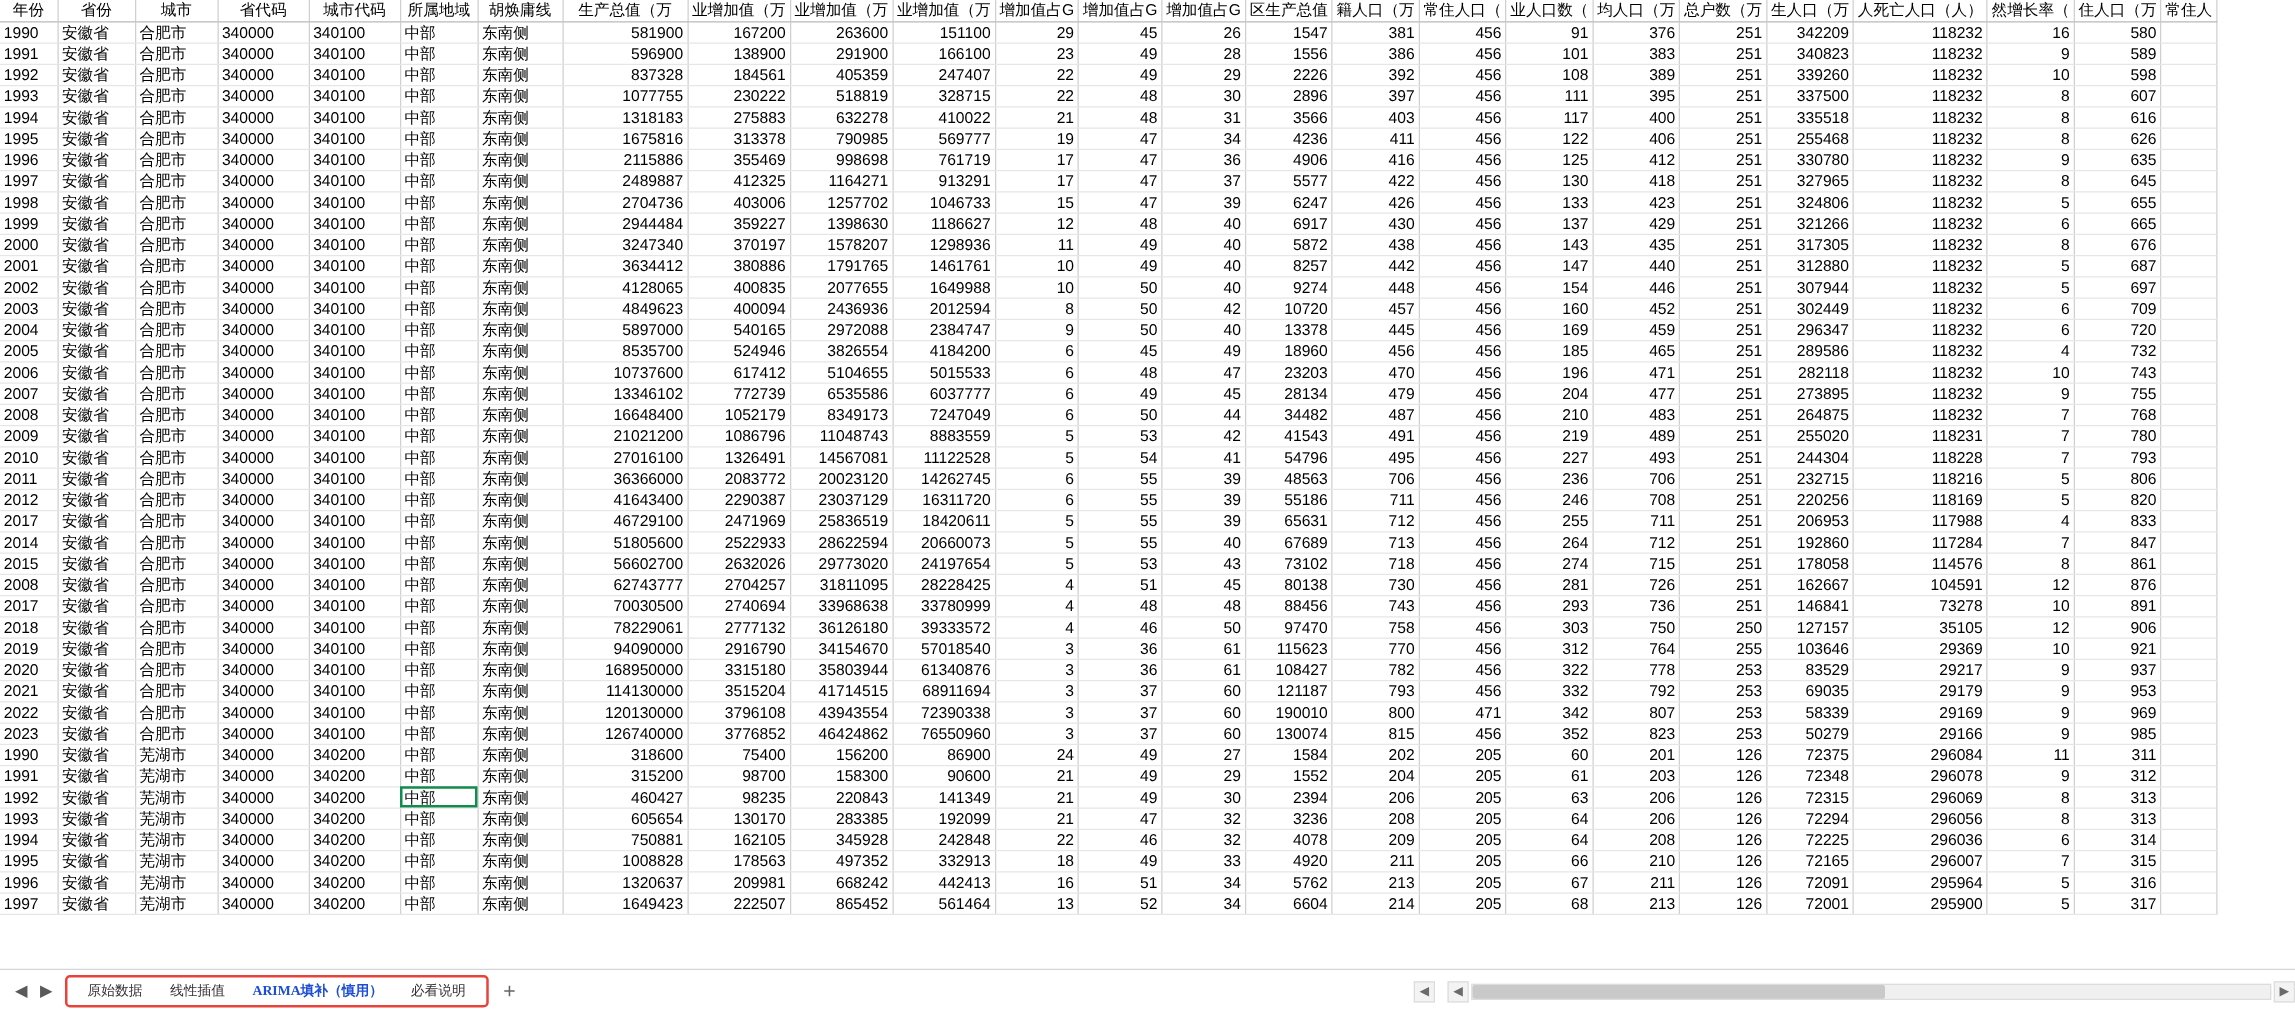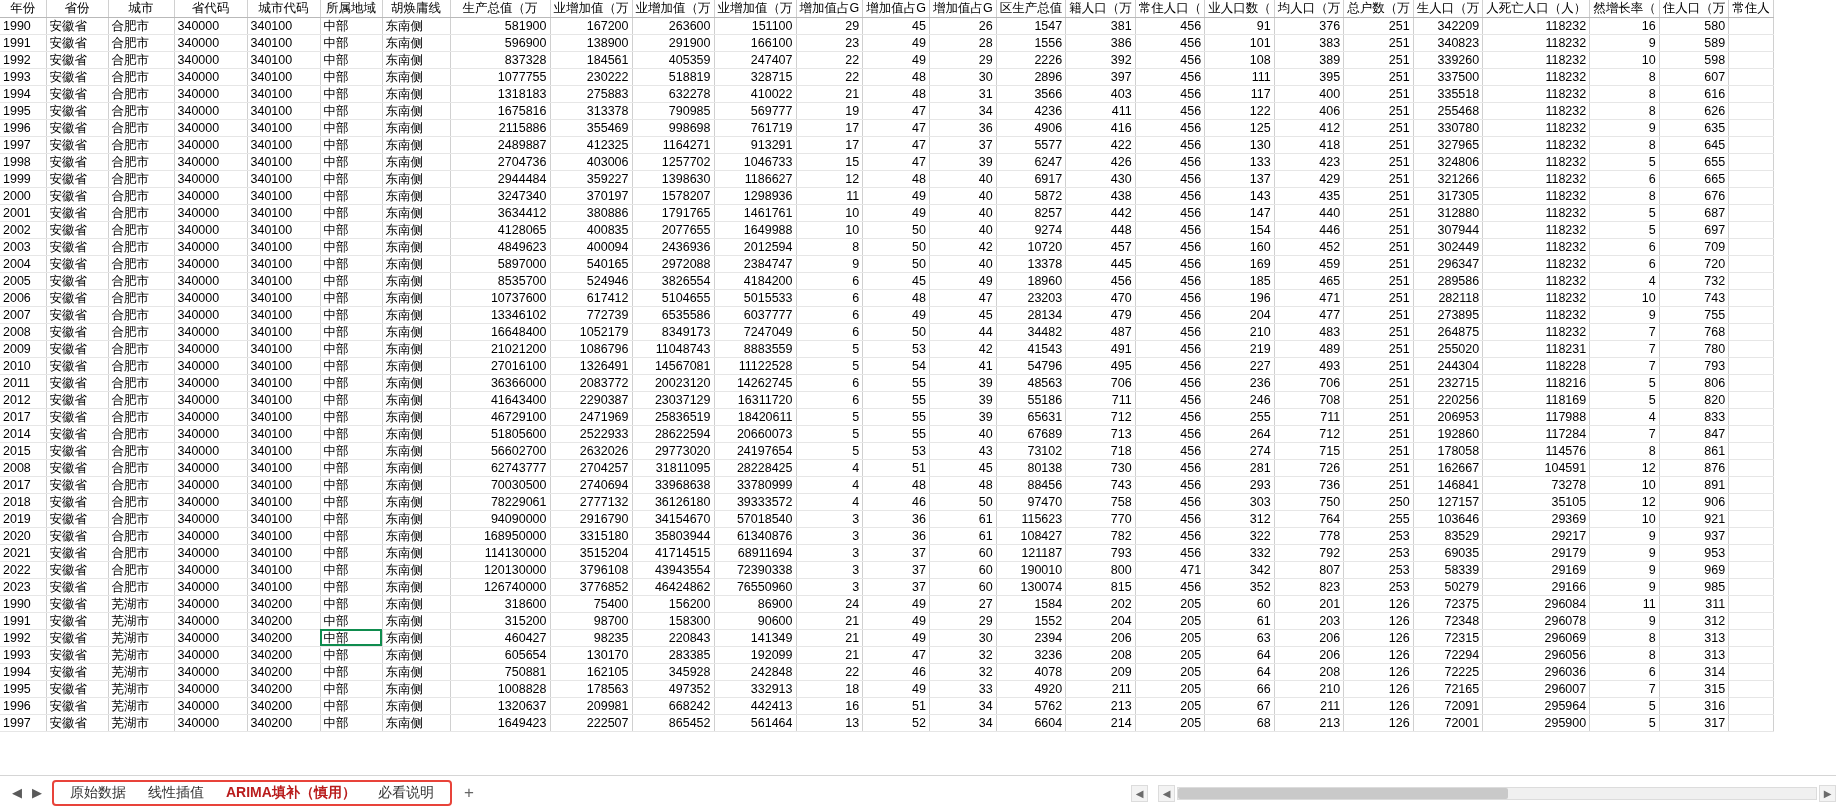--- a/index.html
+++ b/index.html
@@ -108,27 +108,28 @@
   .tabs-box {
     display: flex;
     align-items: center;
     border: 2px solid #e8433a;
     border-radius: 4px;
     padding: 1px 6px;
     height: 26px;
     gap: 2px;
   }
   .tab {
-    font-size: 14px;
+    font-size: 11px;
     padding: 3px 10px;
     color: #333;
     white-space: nowrap;
+    font-family: Liberation Serif, serif;
   }
   .tab.active {
-    color: #b91c1c;
+    color: #1d4ed8;
     font-weight: bold;
   }
   .add-sheet {
     font-size: 17px;
     color: #666;
     padding: 0 12px;
   }
   .right-scroll {
     position: absolute;
     right: 0; top: 0;

